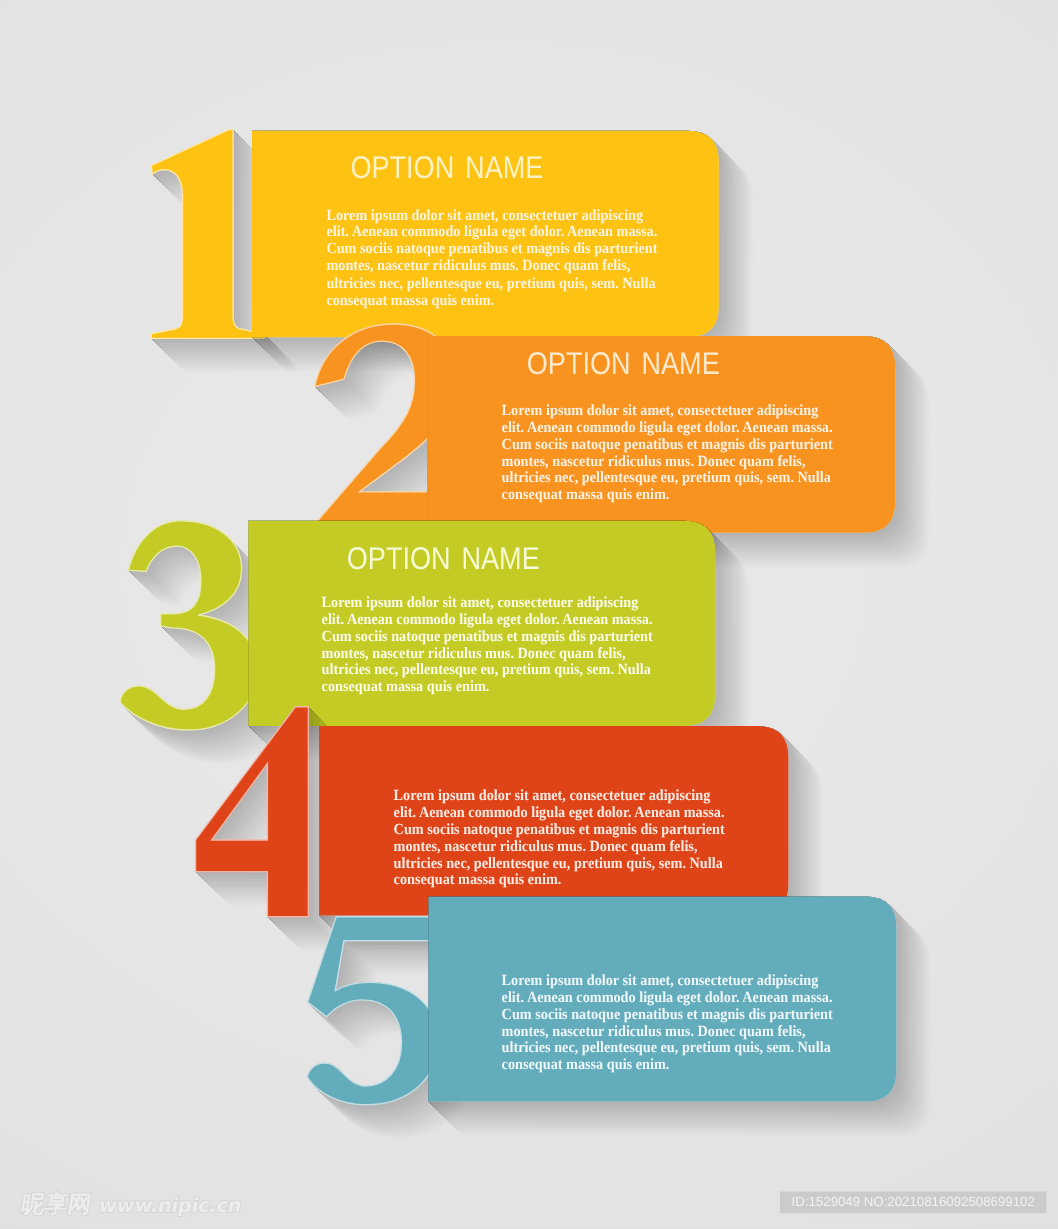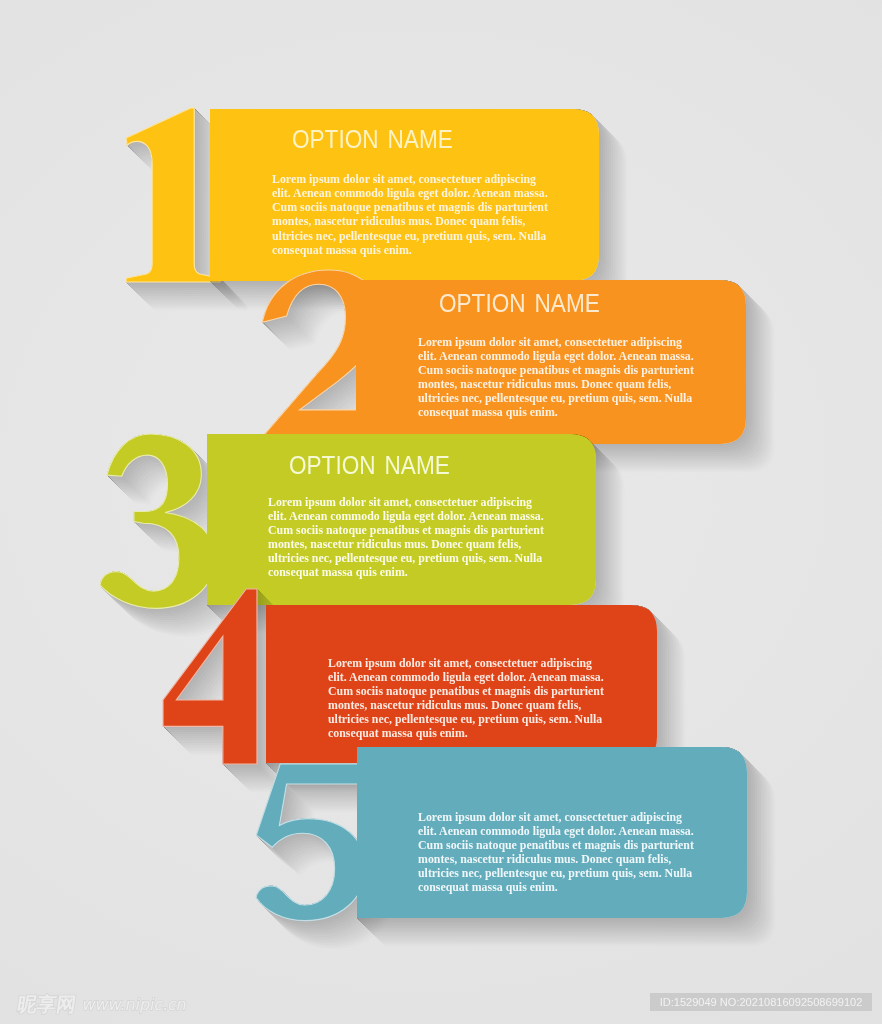--- a/index.html
+++ b/index.html
@@ -10,21 +10,21 @@
   #txt{position:absolute;left:0;top:0;width:882px;height:840px;}
   .ptitlewrap{position:absolute;transform:scaleX(0.862);transform-origin:0 0;white-space:nowrap;}
   .ptitle{font-size:26.2px;line-height:30px;font-weight:400;white-space:nowrap;word-spacing:3.2px;}
   .pbodywrap{position:absolute;width:301px;transform:scaleX(0.917);transform-origin:0 0;}
   .pbody{font-family:"Liberation Serif",serif;font-weight:bold;font-size:12.94px;line-height:14.1px;}
   #wm{position:absolute;left:0;top:0;width:882px;height:1024px;pointer-events:none;}
   #wm-logo{position:absolute;left:16px;top:995px;display:flex;align-items:flex-end;}
   #wm-cn{font-family:"Liberation Sans","DejaVu Sans",sans-serif;font-weight:bold;font-size:19.5px;
          line-height:19.5px;color:#ededed;-webkit-text-stroke:1.6px #d4d4d4;
          paint-order:stroke fill;transform:skewX(-9deg);transform-origin:0 100%;letter-spacing:0px;}
-  #wm-url{font-family:"DejaVu Sans",sans-serif;font-style:italic;font-weight:normal;font-size:16.2px;
+  #wm-url{font-family:"DejaVu Sans",sans-serif;font-style:italic;font-weight:bold;font-size:16.2px;
           line-height:18px;color:#ededed;-webkit-text-stroke:1.4px #d4d4d4;paint-order:stroke fill;
           margin-left:8px;margin-bottom:1px;letter-spacing:-0.2px;}
   #wm-id{position:absolute;left:650px;top:993px;width:222px;height:17.5px;background:#cbcbcb;color:#f2f2f2;
          font-size:11.05px;line-height:18px;font-family:"Liberation Sans",sans-serif;text-align:center;
          box-sizing:border-box;}
 </style>
 </head>
 <body>
 
 <div id="stage">

